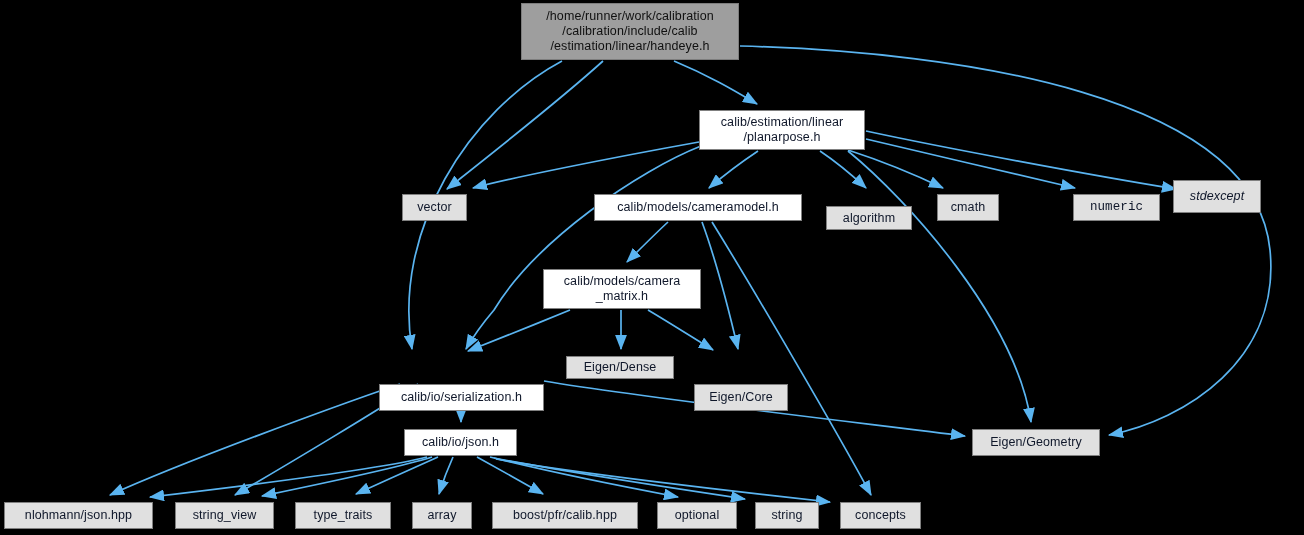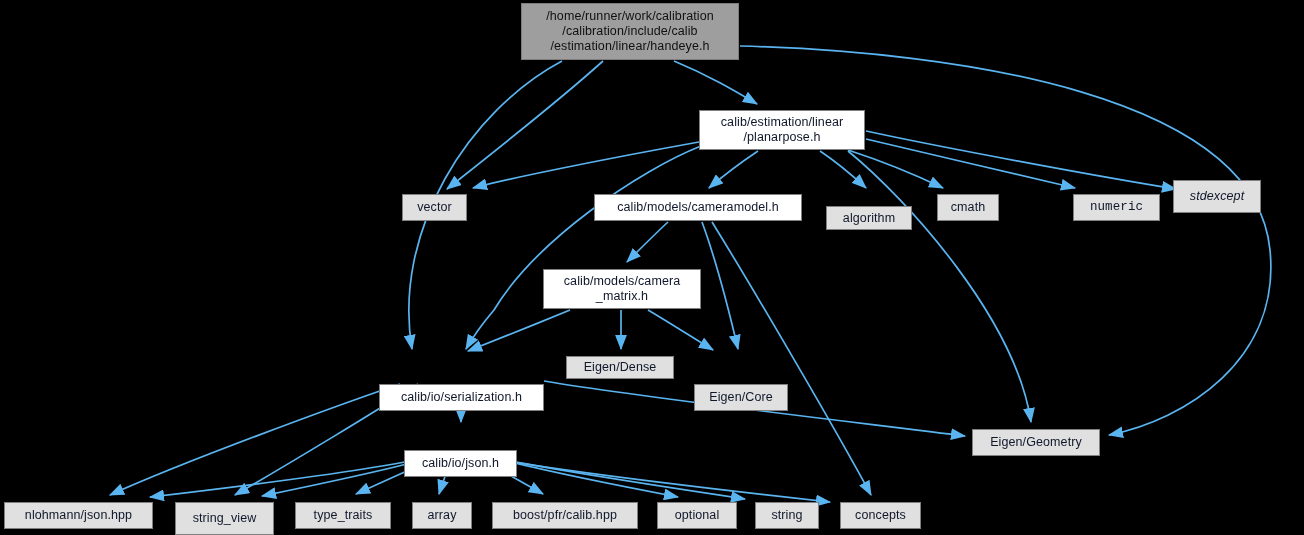--- a/index.html
+++ b/index.html
@@ -101,24 +101,24 @@
       <div class="node local" style="left: 594px; top: 194px; width: 208px; height: 27px;">calib/models/cameramodel.h</div>
       <div class="node system" style="left: 826px; top: 206px; width: 86px; height: 24px;">algorithm</div>
       <div class="node system" style="left: 937px; top: 194px; width: 62px; height: 27px;">cmath</div>
       <div class="node system" style="left: 1073px; top: 194px; width: 87px; height: 27px; font-family: Liberation Mono, monospace;">numeric</div>
       <div class="node system" style="left: 1173px; top: 180px; width: 88px; height: 33px; font-style: italic;">stdexcept</div>
       <div class="node local" style="left: 543px; top: 269px; width: 158px; height: 40px;">calib/models/camera
 _matrix.h</div>
       <div class="node local" style="left: 379px; top: 356px; width: 165px; height: 27px; margin-top: 28px;">calib/io/serialization.h</div>
       <div class="node system" style="left: 566px; top: 356px; width: 108px; height: 23px;">Eigen/Dense</div>
       <div class="node system" style="left: 694px; top: 356px; width: 94px; height: 27px; margin-top: 28px;">Eigen/Core</div>
-      <div class="node local" style="left: 404px; top: 429px; width: 113px; height: 27px; margin-top: 21px;">calib/io/json.h</div>
+      <div class="node local" style="left: 404px; top: 429px; width: 113px; height: 27px;">calib/io/json.h</div>
       <div class="node system" style="left: 972px; top: 429px; width: 128px; height: 27px;">Eigen/Geometry</div>
       <div class="node system" style="left: 4px; top: 502px; width: 149px; height: 27px;">nlohmann/json.hpp</div>
-      <div class="node system" style="left: 175px; top: 502px; width: 99px; height: 33px;">string_view</div>
+      <div class="node system" style="left: 175px; top: 502px; width: 99px; height: 27px;">string_view</div>
       <div class="node system" style="left: 295px; top: 502px; width: 96px; height: 27px;">type_traits</div>
       <div class="node system" style="left: 412px; top: 502px; width: 60px; height: 27px;">array</div>
       <div class="node system" style="left: 492px; top: 502px; width: 146px; height: 27px;">boost/pfr/calib.hpp</div>
       <div class="node system" style="left: 657px; top: 502px; width: 80px; height: 27px;">optional</div>
       <div class="node system" style="left: 755px; top: 502px; width: 64px; height: 27px;">string</div>
       <div class="node system" style="left: 840px; top: 502px; width: 81px; height: 27px;">concepts</div>
     </div>
 </div>
 
 </body></html>

